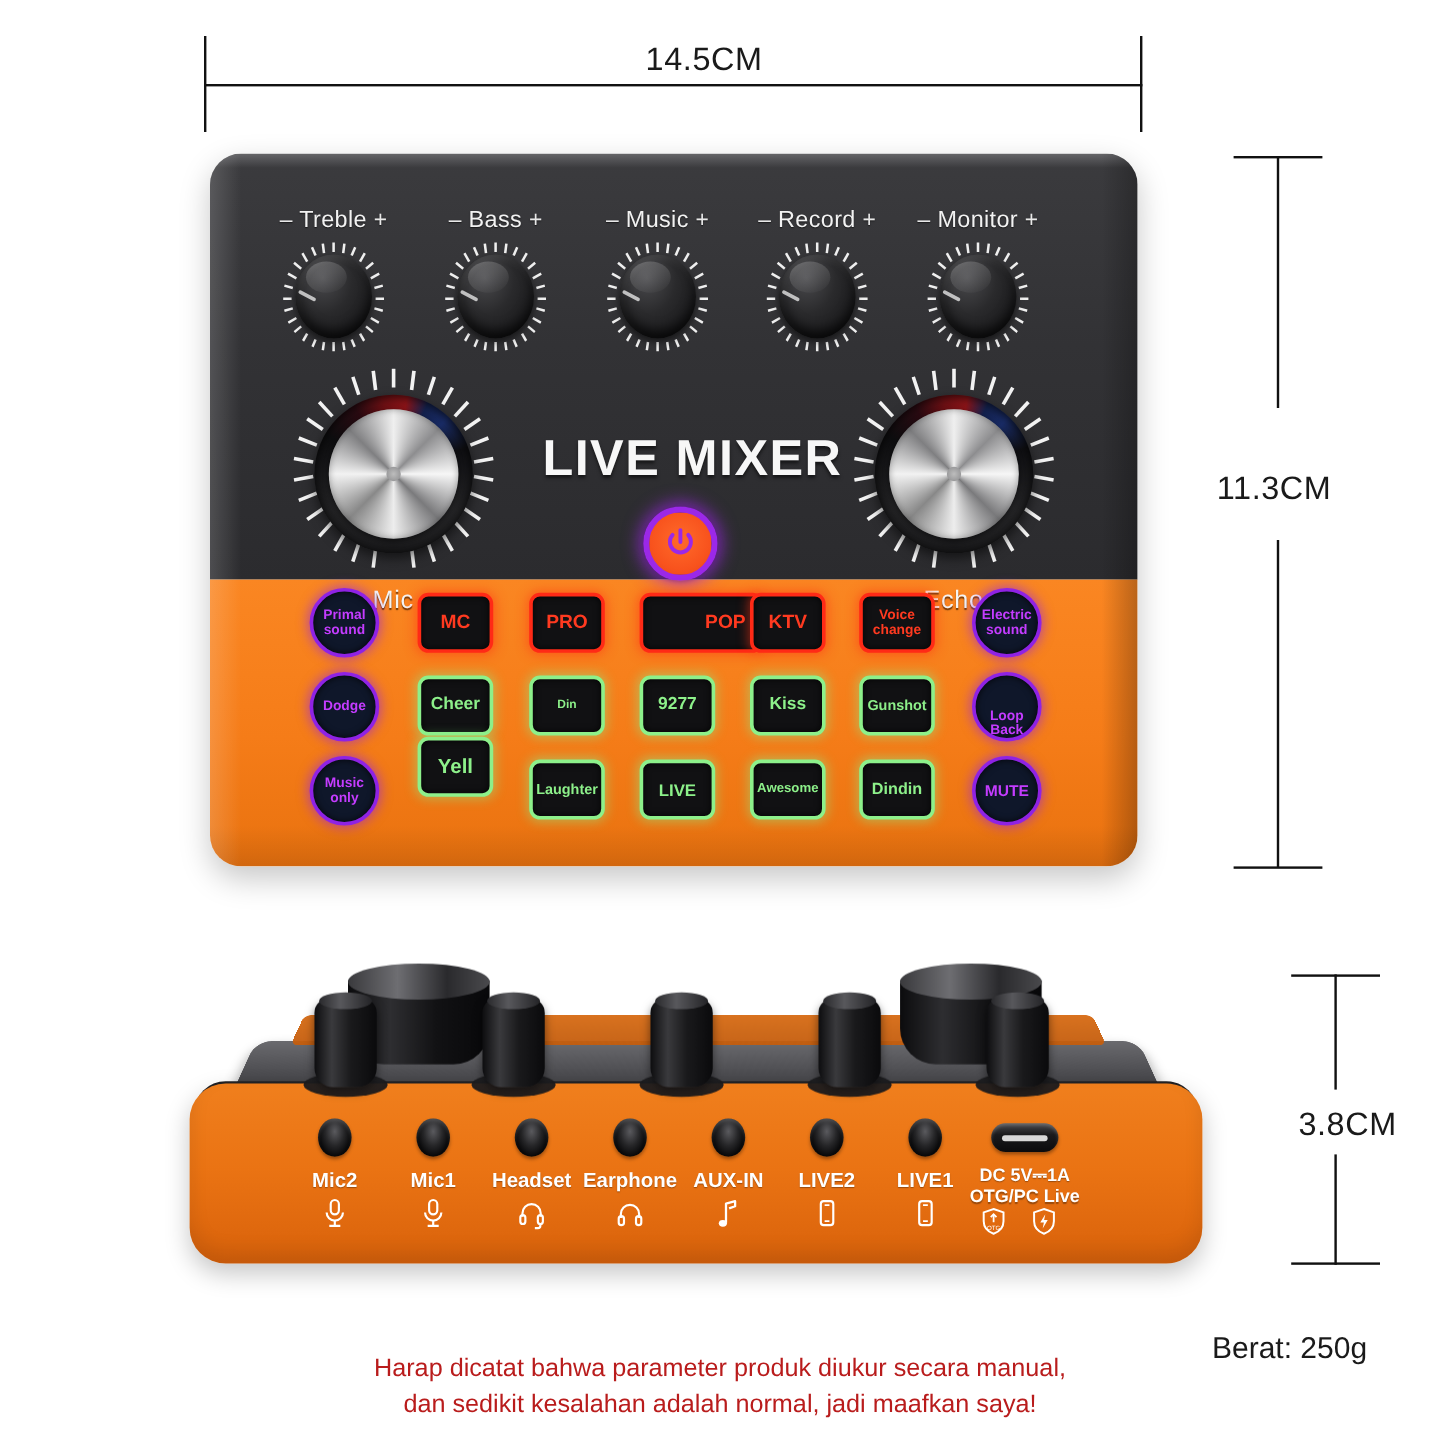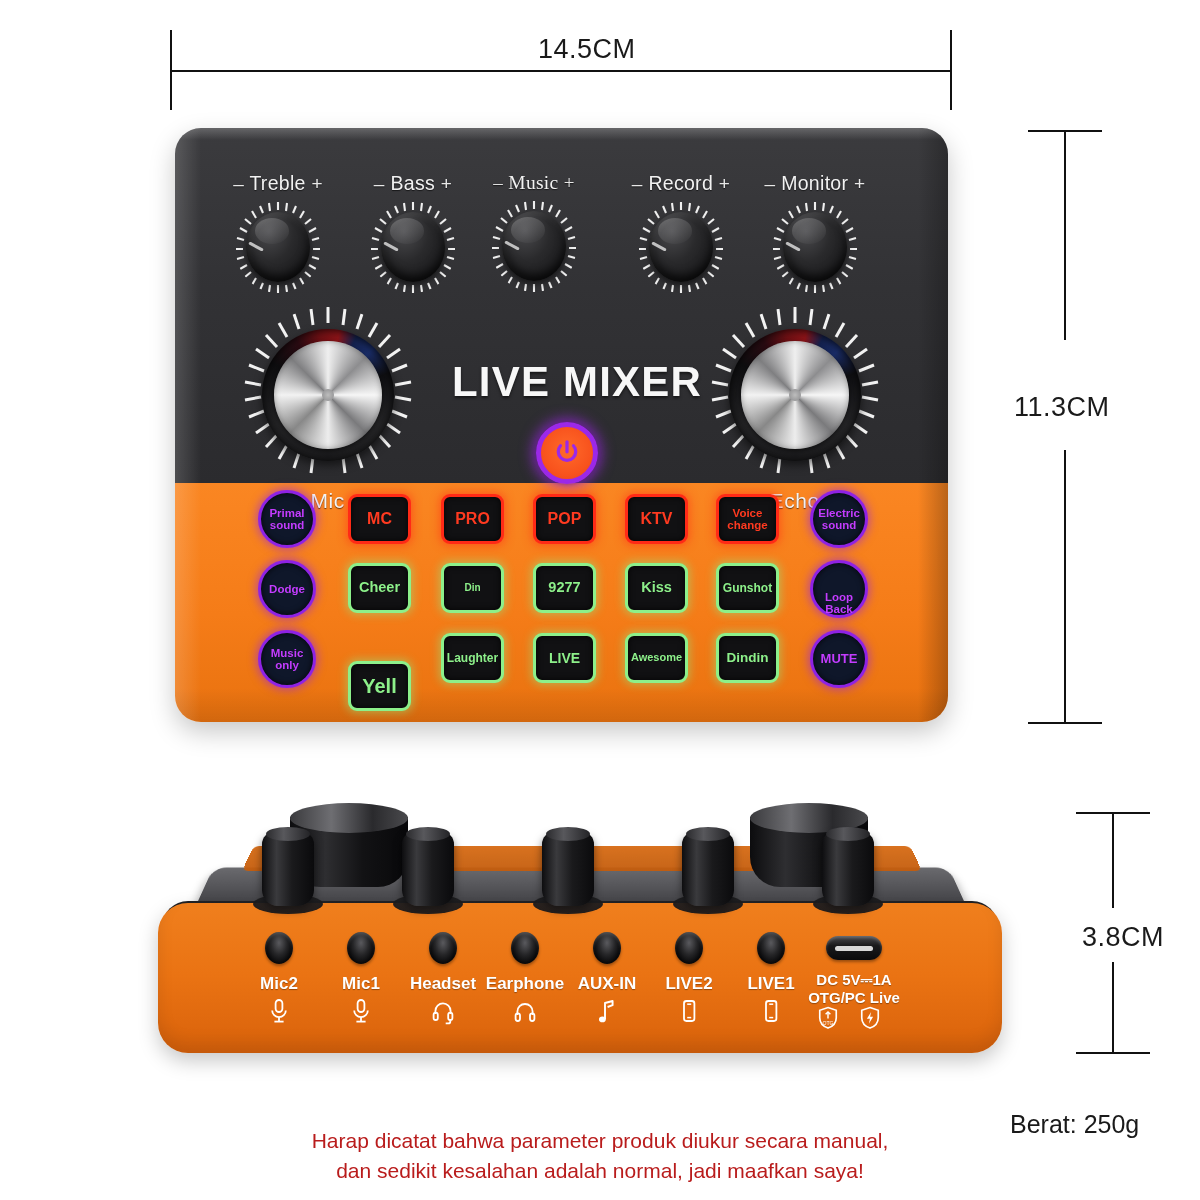--- a/index.html
+++ b/index.html
@@ -249,21 +249,21 @@
           <line x1="34" y1="91" x2="35" y2="84"></line>
             <line x1="43" y1="92" x2="43" y2="84"></line>
         </g>
       </svg>
       <div class="body"></div>
       <div class="gloss"></div>
       <div class="ptr"></div>
     </div>
   </div>
 
-  <div class="sknob-wrap" style="left:476px;top:172px;font-family:Liberation Serif, serif;">
+  <div class="sknob-wrap" style="left:490px;top:172px;">
     <div class="sknob-label">
       <span class="pm">–</span>
       <span>Music</span>
       <span class="pm">+</span>
     </div>
     <div class="sknob">
       <svg class="ticks" viewBox="0 0 86 92">
         <g stroke="#efefef" stroke-width="2.1">
           <line x1="43" y1="1" x2="43" y2="9"></line>
             <line x1="52" y1="2" x2="51" y2="10"></line>
@@ -485,21 +485,21 @@
   <div class="rbtn" style="left:258px;top:490px;width:52px;height:52px;">
     <span style="white-space:pre-line;">Primal
 sound</span>
   </div>
   <div class="sbtn red" style="left:348px;top:494px;width:57px;height:44px;font-size:16px;">
     <span>MC</span>
   </div>
   <div class="sbtn red" style="left:441px;top:494px;width:57px;height:44px;font-size:16px;">
     <span>PRO</span>
   </div>
-  <div class="sbtn red" style="left:533px;top:494px;width:57px;height:44px;font-size:16px;">
+  <div class="sbtn red" style="left:533px;top:494px;width:57px;height:44px;font-size:16px;padding-left:40px;">
     <span>POP</span>
   </div>
   <div class="sbtn red" style="left:625px;top:494px;width:57px;height:44px;font-size:16px;">
     <span>KTV</span>
   </div>
   <div class="sbtn red" style="left:716px;top:494px;width:57px;height:44px;font-size:11.5px;">
     <span style="white-space:pre-line;">Voice
 change</span>
   </div>
   <div class="rbtn" style="left:810px;top:490px;width:52px;height:52px;">
@@ -527,21 +527,21 @@
   </div>
   <div class="rbtn" style="left:810px;top:560px;width:52px;height:52px;align-items:flex-end;">
     <span style="white-space:pre-line;">Loop
 Back</span>
   </div>
 
   <div class="rbtn" style="left:258px;top:630px;width:52px;height:52px;">
     <span style="white-space:pre-line;">Music
 only</span>
   </div>
-  <div class="sbtn green" style="left:348px;top:661px;width:57px;height:44px;font-size:20px;">
+  <div class="sbtn green" style="left:348px;top:614px;width:57px;height:44px;font-size:17px;">
     <span>Yell</span>
   </div>
   <div class="sbtn green" style="left:441px;top:633px;width:57px;height:44px;font-size:12px;">
     <span>Laughter</span>
   </div>
   <div class="sbtn green" style="left:533px;top:633px;width:57px;height:44px;font-size:14px;">
     <span>LIVE</span>
   </div>
   <div class="sbtn green" style="left:625px;top:633px;width:57px;height:44px;font-size:11px;">
     <span>Awesome</span>

